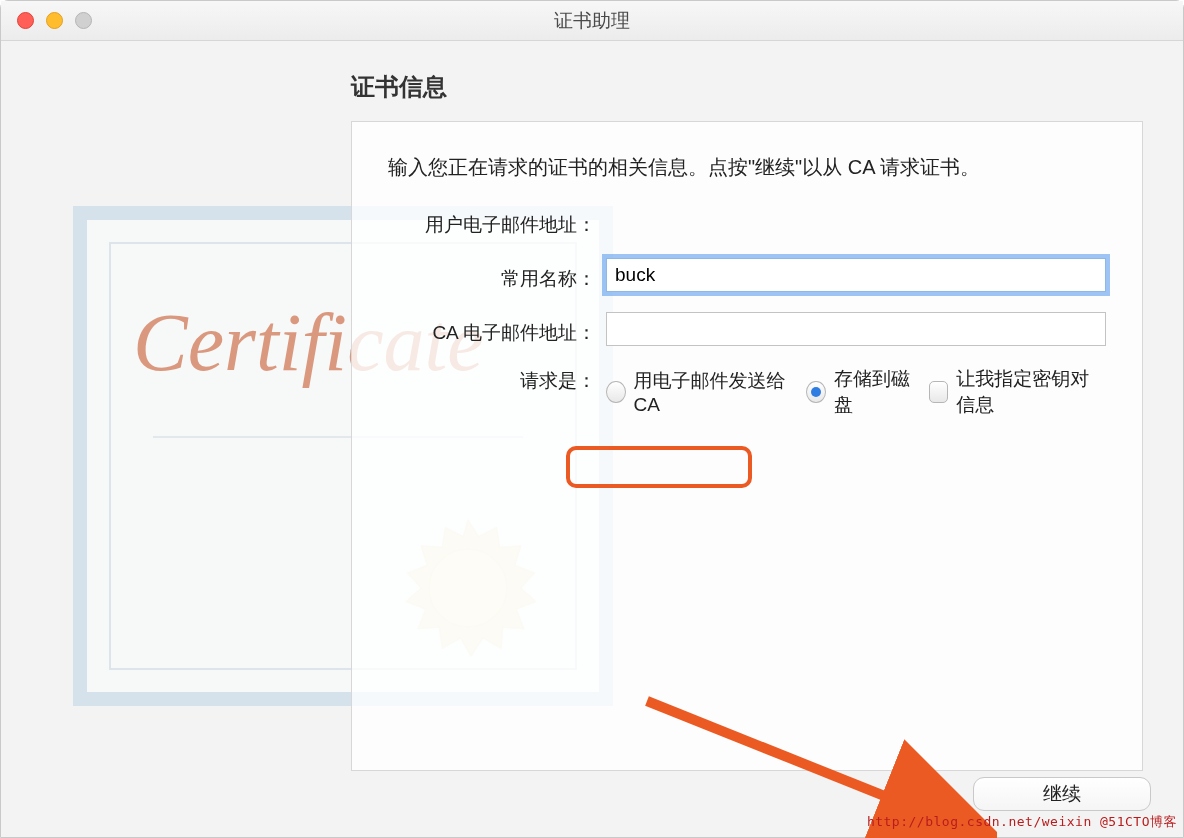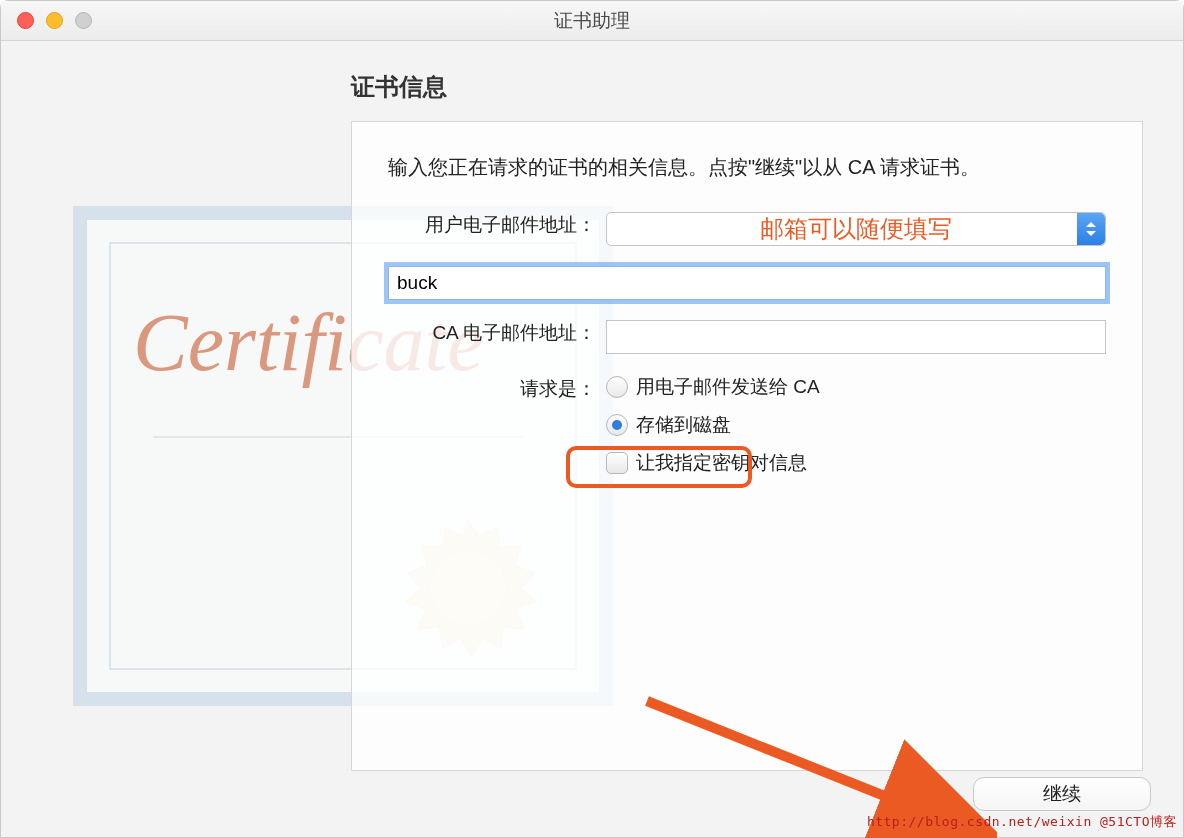--- a/index.html
+++ b/index.html
@@ -110,21 +110,21 @@
     padding: 28px 36px;
   }
   .intro {
     font-size: 20px;
     color: #222;
     line-height: 1.7;
     margin-bottom: 28px;
   }
   .form-row {
     display: flex;
-    align-items: flex-start;
+    align-items: flex-end;
     margin-bottom: 20px;
   }
   .form-label {
     width: 208px;
     text-align: right;
     font-size: 19px;
     color: #222;
     margin-right: 10px;
   }
   .form-control {
@@ -169,21 +169,21 @@
     font-size: 19px;
     padding: 0 8px;
     outline: none;
   }
   .text-input.focused {
     box-shadow: 0 0 0 4px rgba(94,158,238,0.6);
     border-color: #8fb8e8;
   }
   .radio-group {
     display: flex;
-    flex-direction: column;
+    flex-direction: row;
     gap: 12px;
   }
   .radio-item, .check-item {
     display: flex;
     align-items: center;
     font-size: 19px;
     color: #222;
     gap: 8px;
   }
   .radio-ind {
@@ -276,34 +276,24 @@
     </div>
 
     <div class="heading">证书信息</div>
 
     <div class="panel">
 
       <div class="intro">输入您正在请求的证书的相关信息。点按"继续"以从 CA 请求证书。</div>
 
       <div class="form-row">
         <div class="form-label">用户电子邮件地址：</div>
-        <div class="form-control">
-          <div class="combo">
-            <div class="combo-overlay-text">邮箱可以随便填写</div>
-            <div class="combo-arrow">
-              <svg width="14" height="20" viewBox="0 0 14 20">
-                  <polygon points="2,8 12,8 7,3"></polygon>
-                  <polygon points="2,12 12,12 7,17"></polygon>
-                </svg>
-            </div>
-          </div>
-        </div>
       </div>
 
       <div class="form-row">
+        <div class="form-label">常用名称：</div>
         <div class="form-control">
           <input class="text-input focused" type="text" value="buck" style="">
         </div>
       </div>
 
       <div class="form-row">
         <div class="form-label">CA 电子邮件地址：</div>
         <div class="form-control">
           <input class="text-input" type="text" value="" style="">
         </div>

